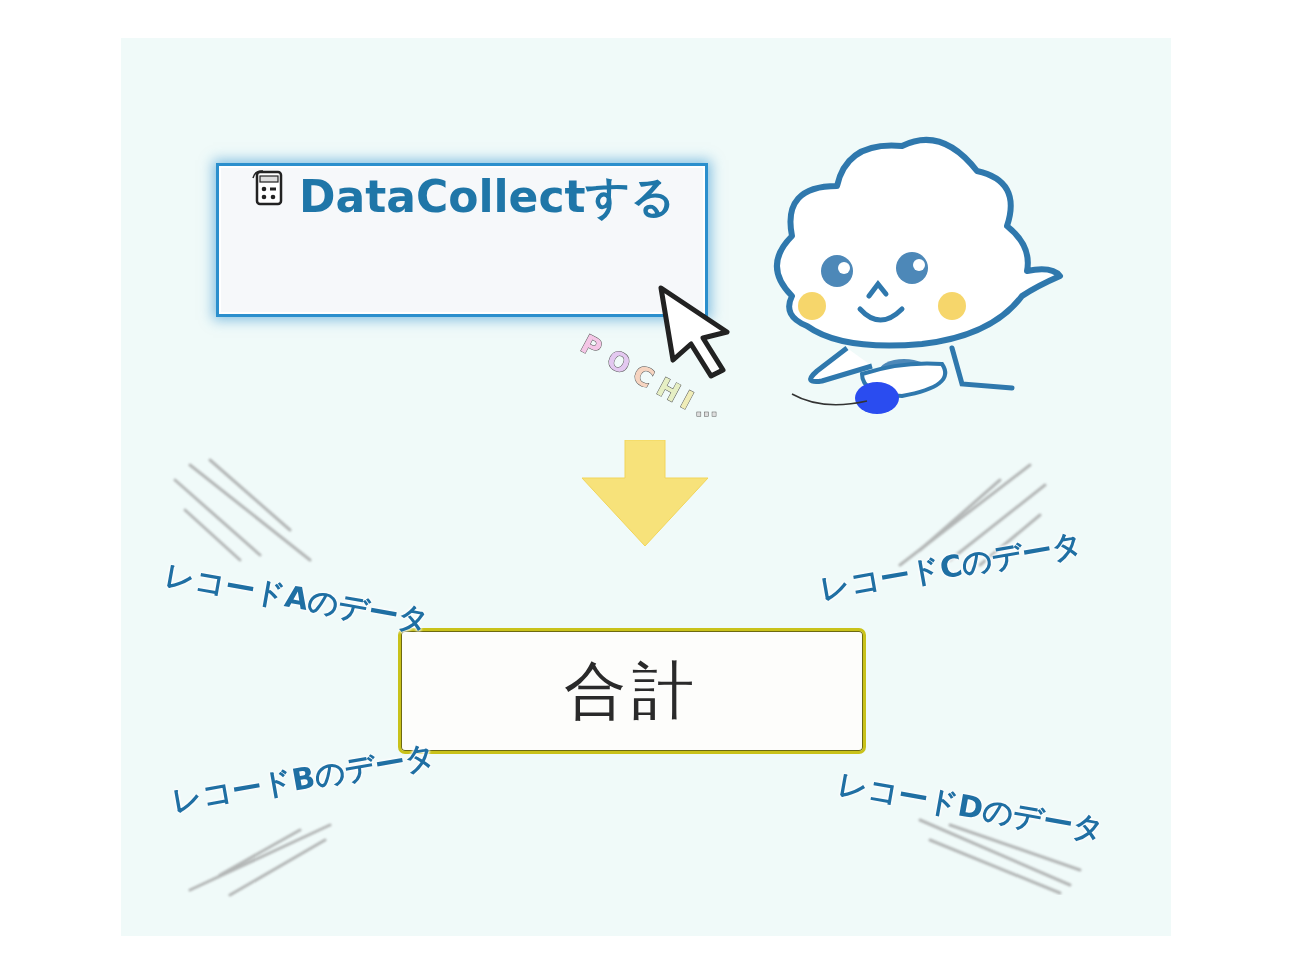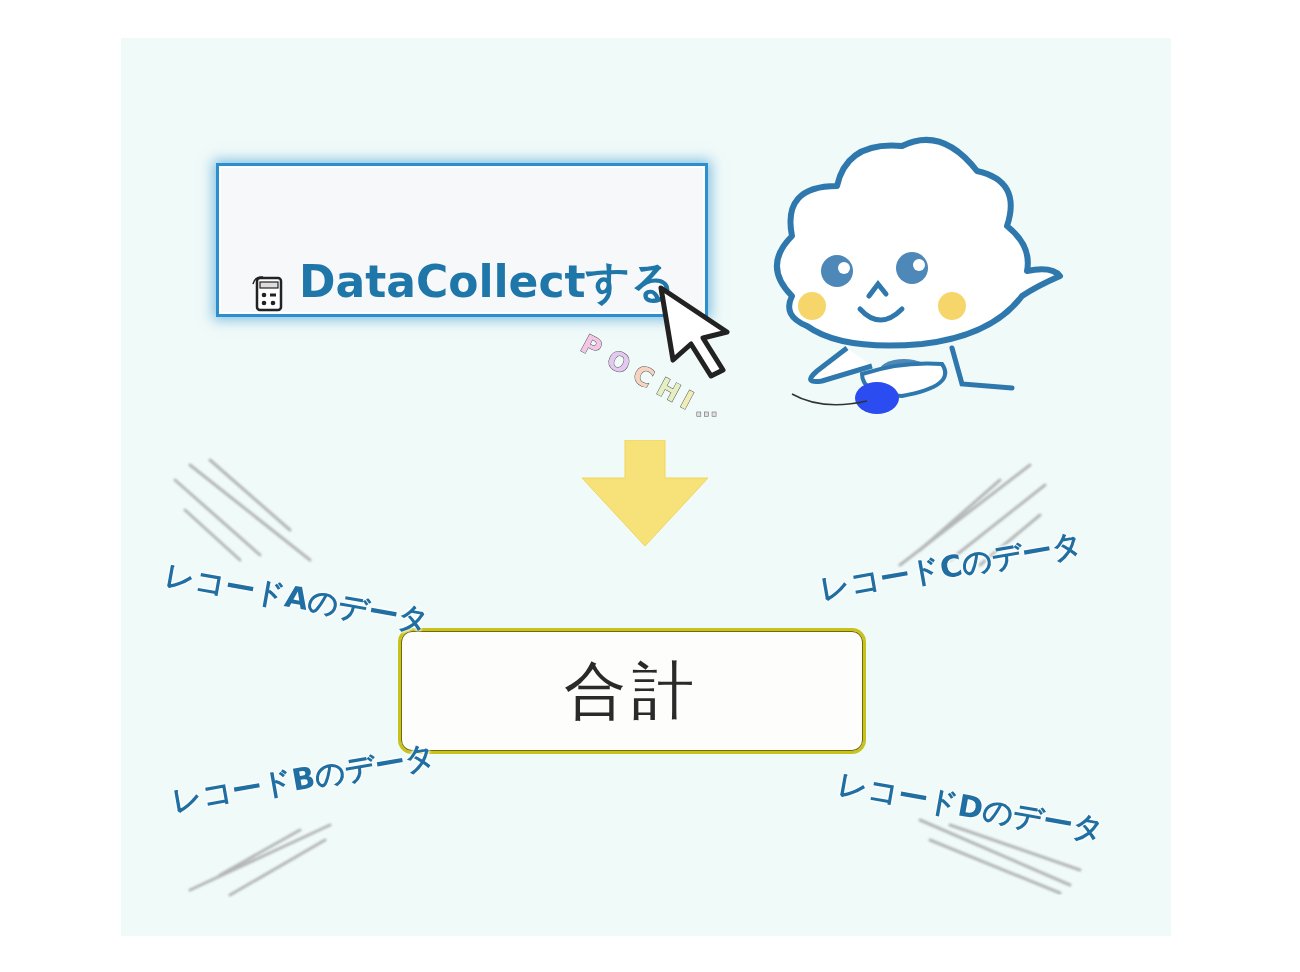--- a/index.html
+++ b/index.html
@@ -11,39 +11,39 @@
   .panel {
     position: absolute; left: 121px; top: 38px; width: 1050px; height: 898px;
     background: #f0faf9;
   }
   .collect-button {
     position: absolute; left: 219px; top: 166px; width: 486px; height: 148px;
     background: #f6f8fa;
     border: 2px solid #ffffff;
     box-shadow: 0 0 0 3px #2b8fcd, 0 0 12px 6px rgba(43,143,205,0.55);
     box-sizing: border-box;
-    display: flex; align-items: flex-end; justify-content: flex-start;
+    display: flex; align-items: flex-start; justify-content: flex-start;
     padding-left: 30px;
     cursor: pointer;
   }
   .collect-button .icon { width: 34px; height: 38px; margin-right: 14px; }
   .collect-button .label {
     color: #1f76a8; font-size: 44px; font-weight: bold; letter-spacing: 0px;
     font-family: "DejaVu Sans", sans-serif;
   }
   .cursor { position: absolute; left: 655px; top: 282px; width: 90px; height: 100px; }
   .pochi { position: absolute; left: 570px; top: 330px; width: 170px; height: 100px; }
   .mascot { position: absolute; left: 752px; top: 126px; width: 330px; height: 300px; }
   .down-arrow { position: absolute; left: 580px; top: 440px; width: 130px; height: 106px; }
   .total-box {
     position: absolute; left: 398px; top: 628px; width: 468px; height: 126px;
     background: #fdfdfb;
     border: 3px solid #c9c21a;
     box-shadow: inset 0 0 0 1px #6d6a10;
-    box-sizing: border-box; border-radius: 14px;
+    box-sizing: border-box; border-radius: 7px;
     display: flex; align-items: center; justify-content: center;
   }
   .total-box .label { font-size: 62px; color: #2a2a2a; letter-spacing: 6px; font-family: "DejaVu Sans", sans-serif; }
   .record-label {
     position: absolute; color: #1f6fa3; font-size: 30px; font-weight: bold;
     white-space: nowrap;
     text-shadow: 0 0 3px #fff, 0 0 3px #fff, 0 0 4px #fff;
     font-family: "DejaVu Sans", sans-serif;
   }
   .rec-a { left: 165px; top: 555px; transform: rotate(10deg); transform-origin: left center; }

